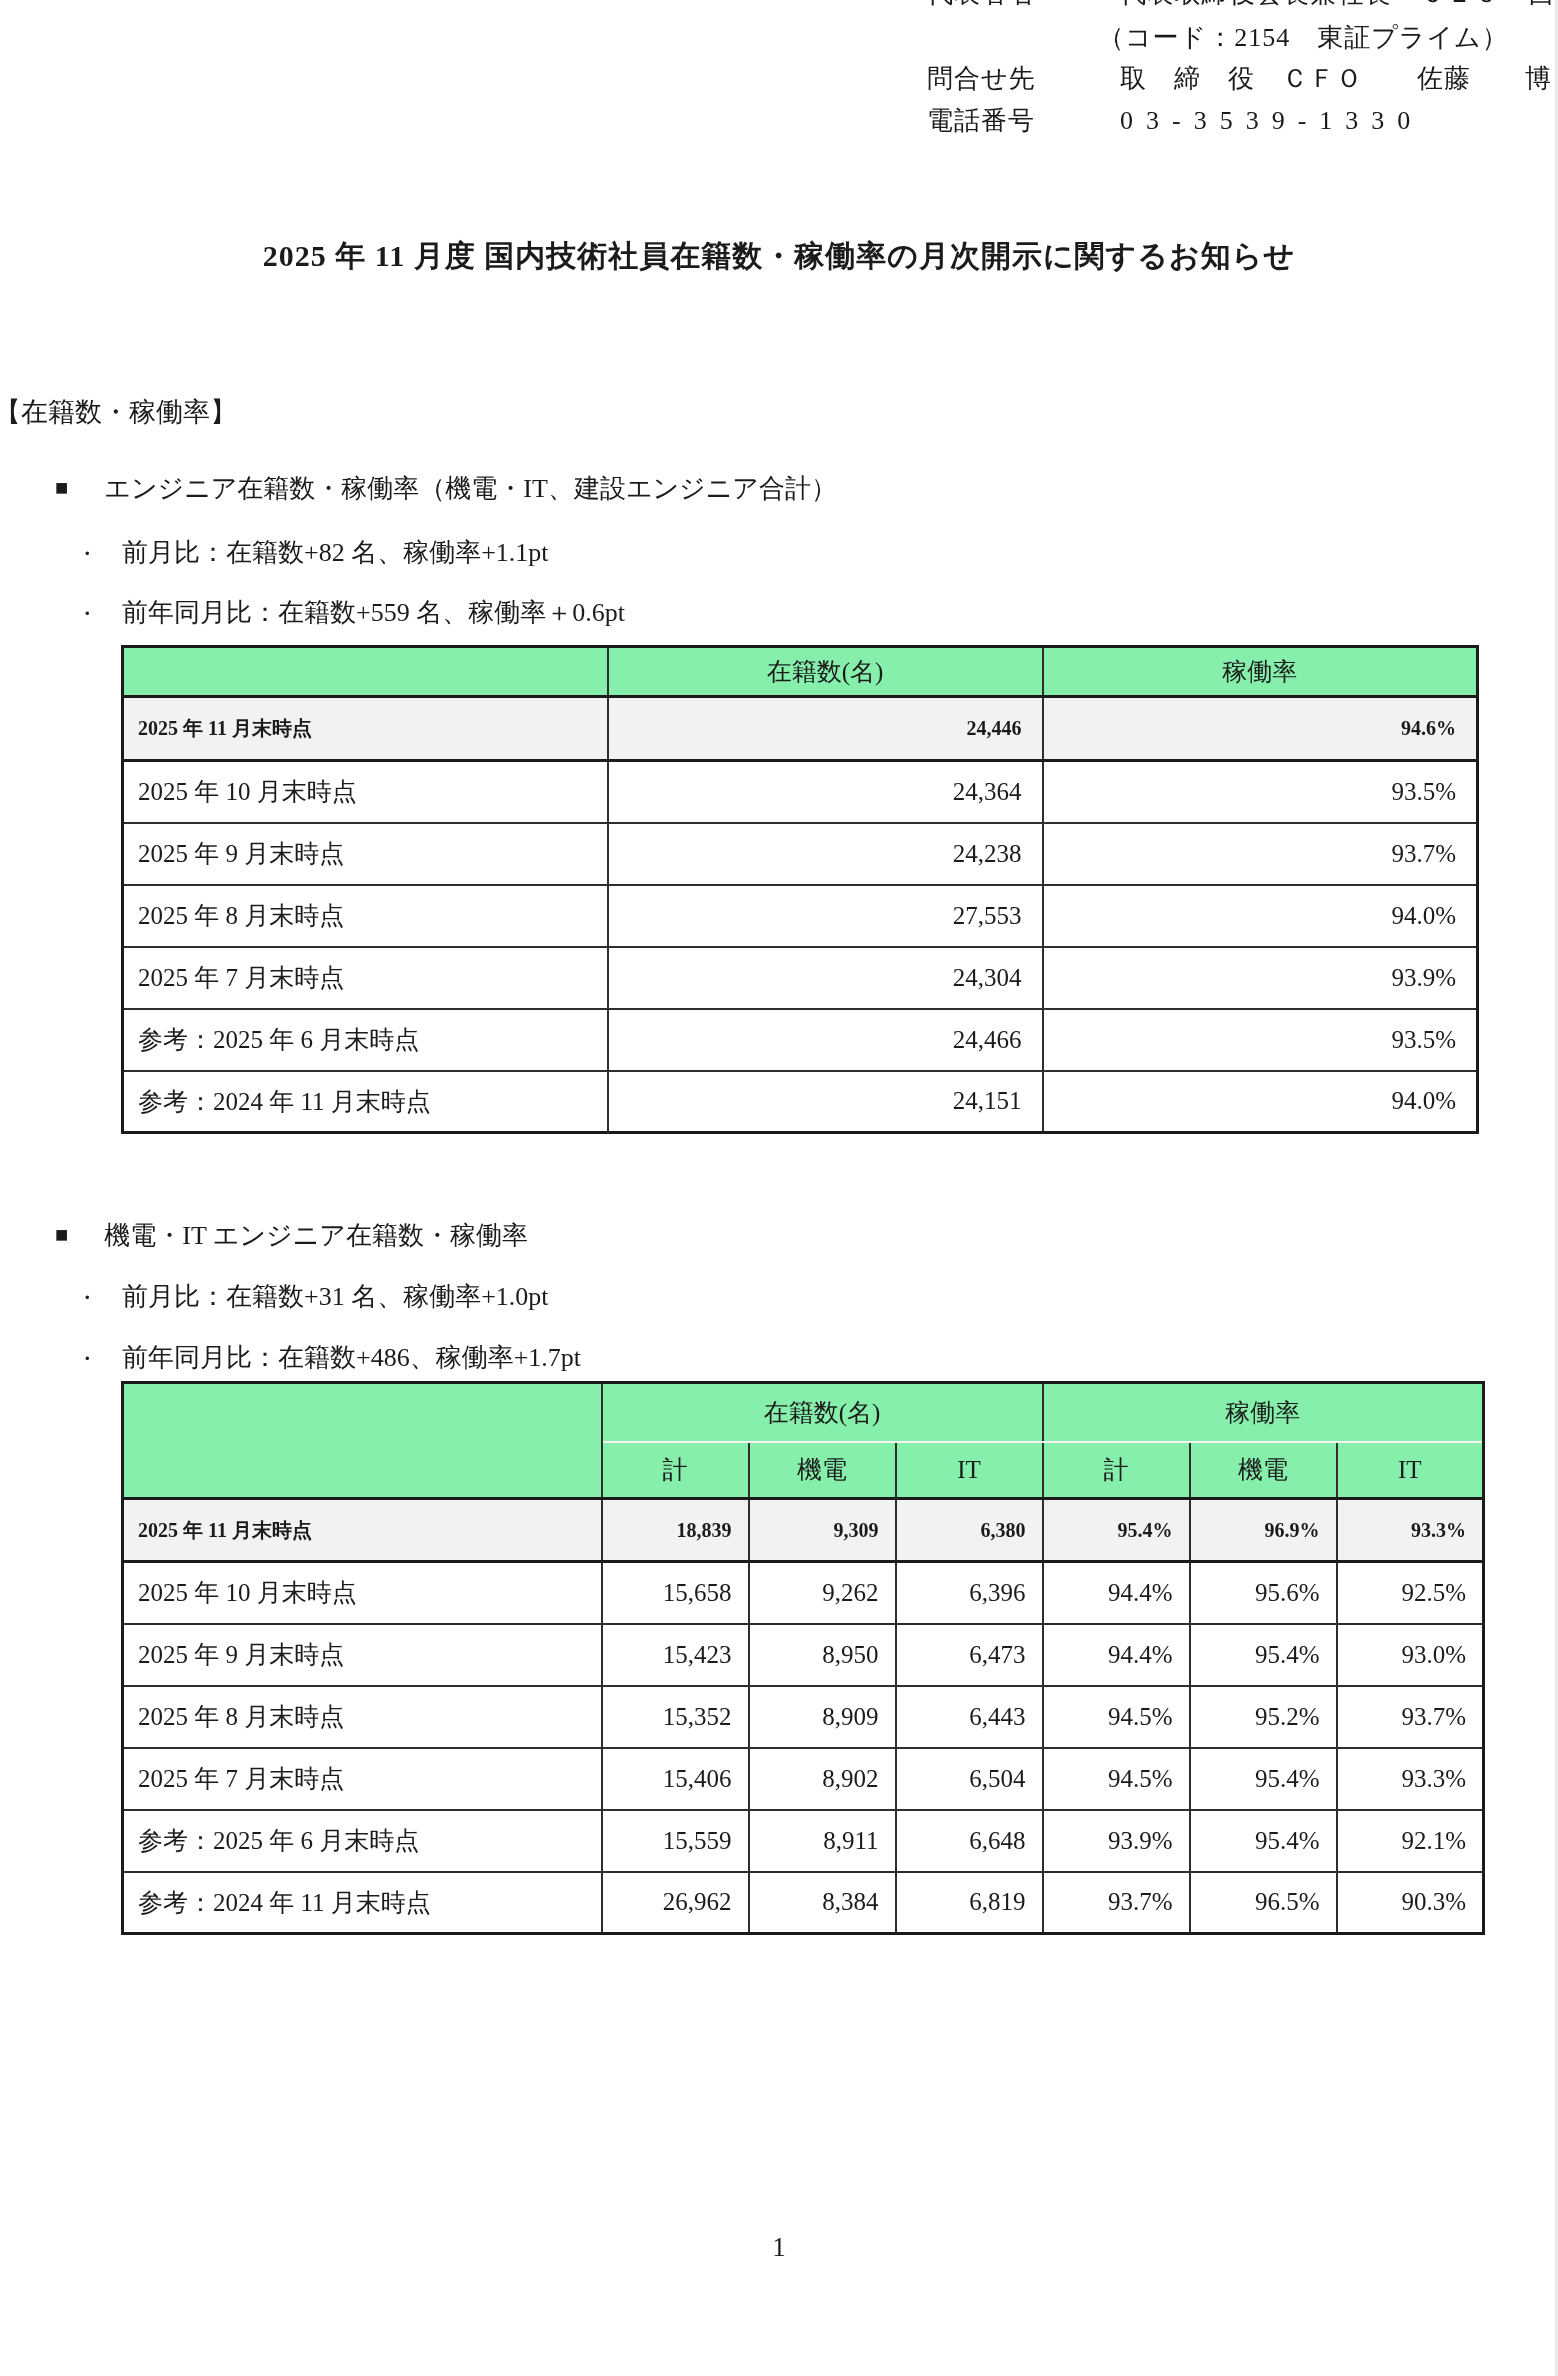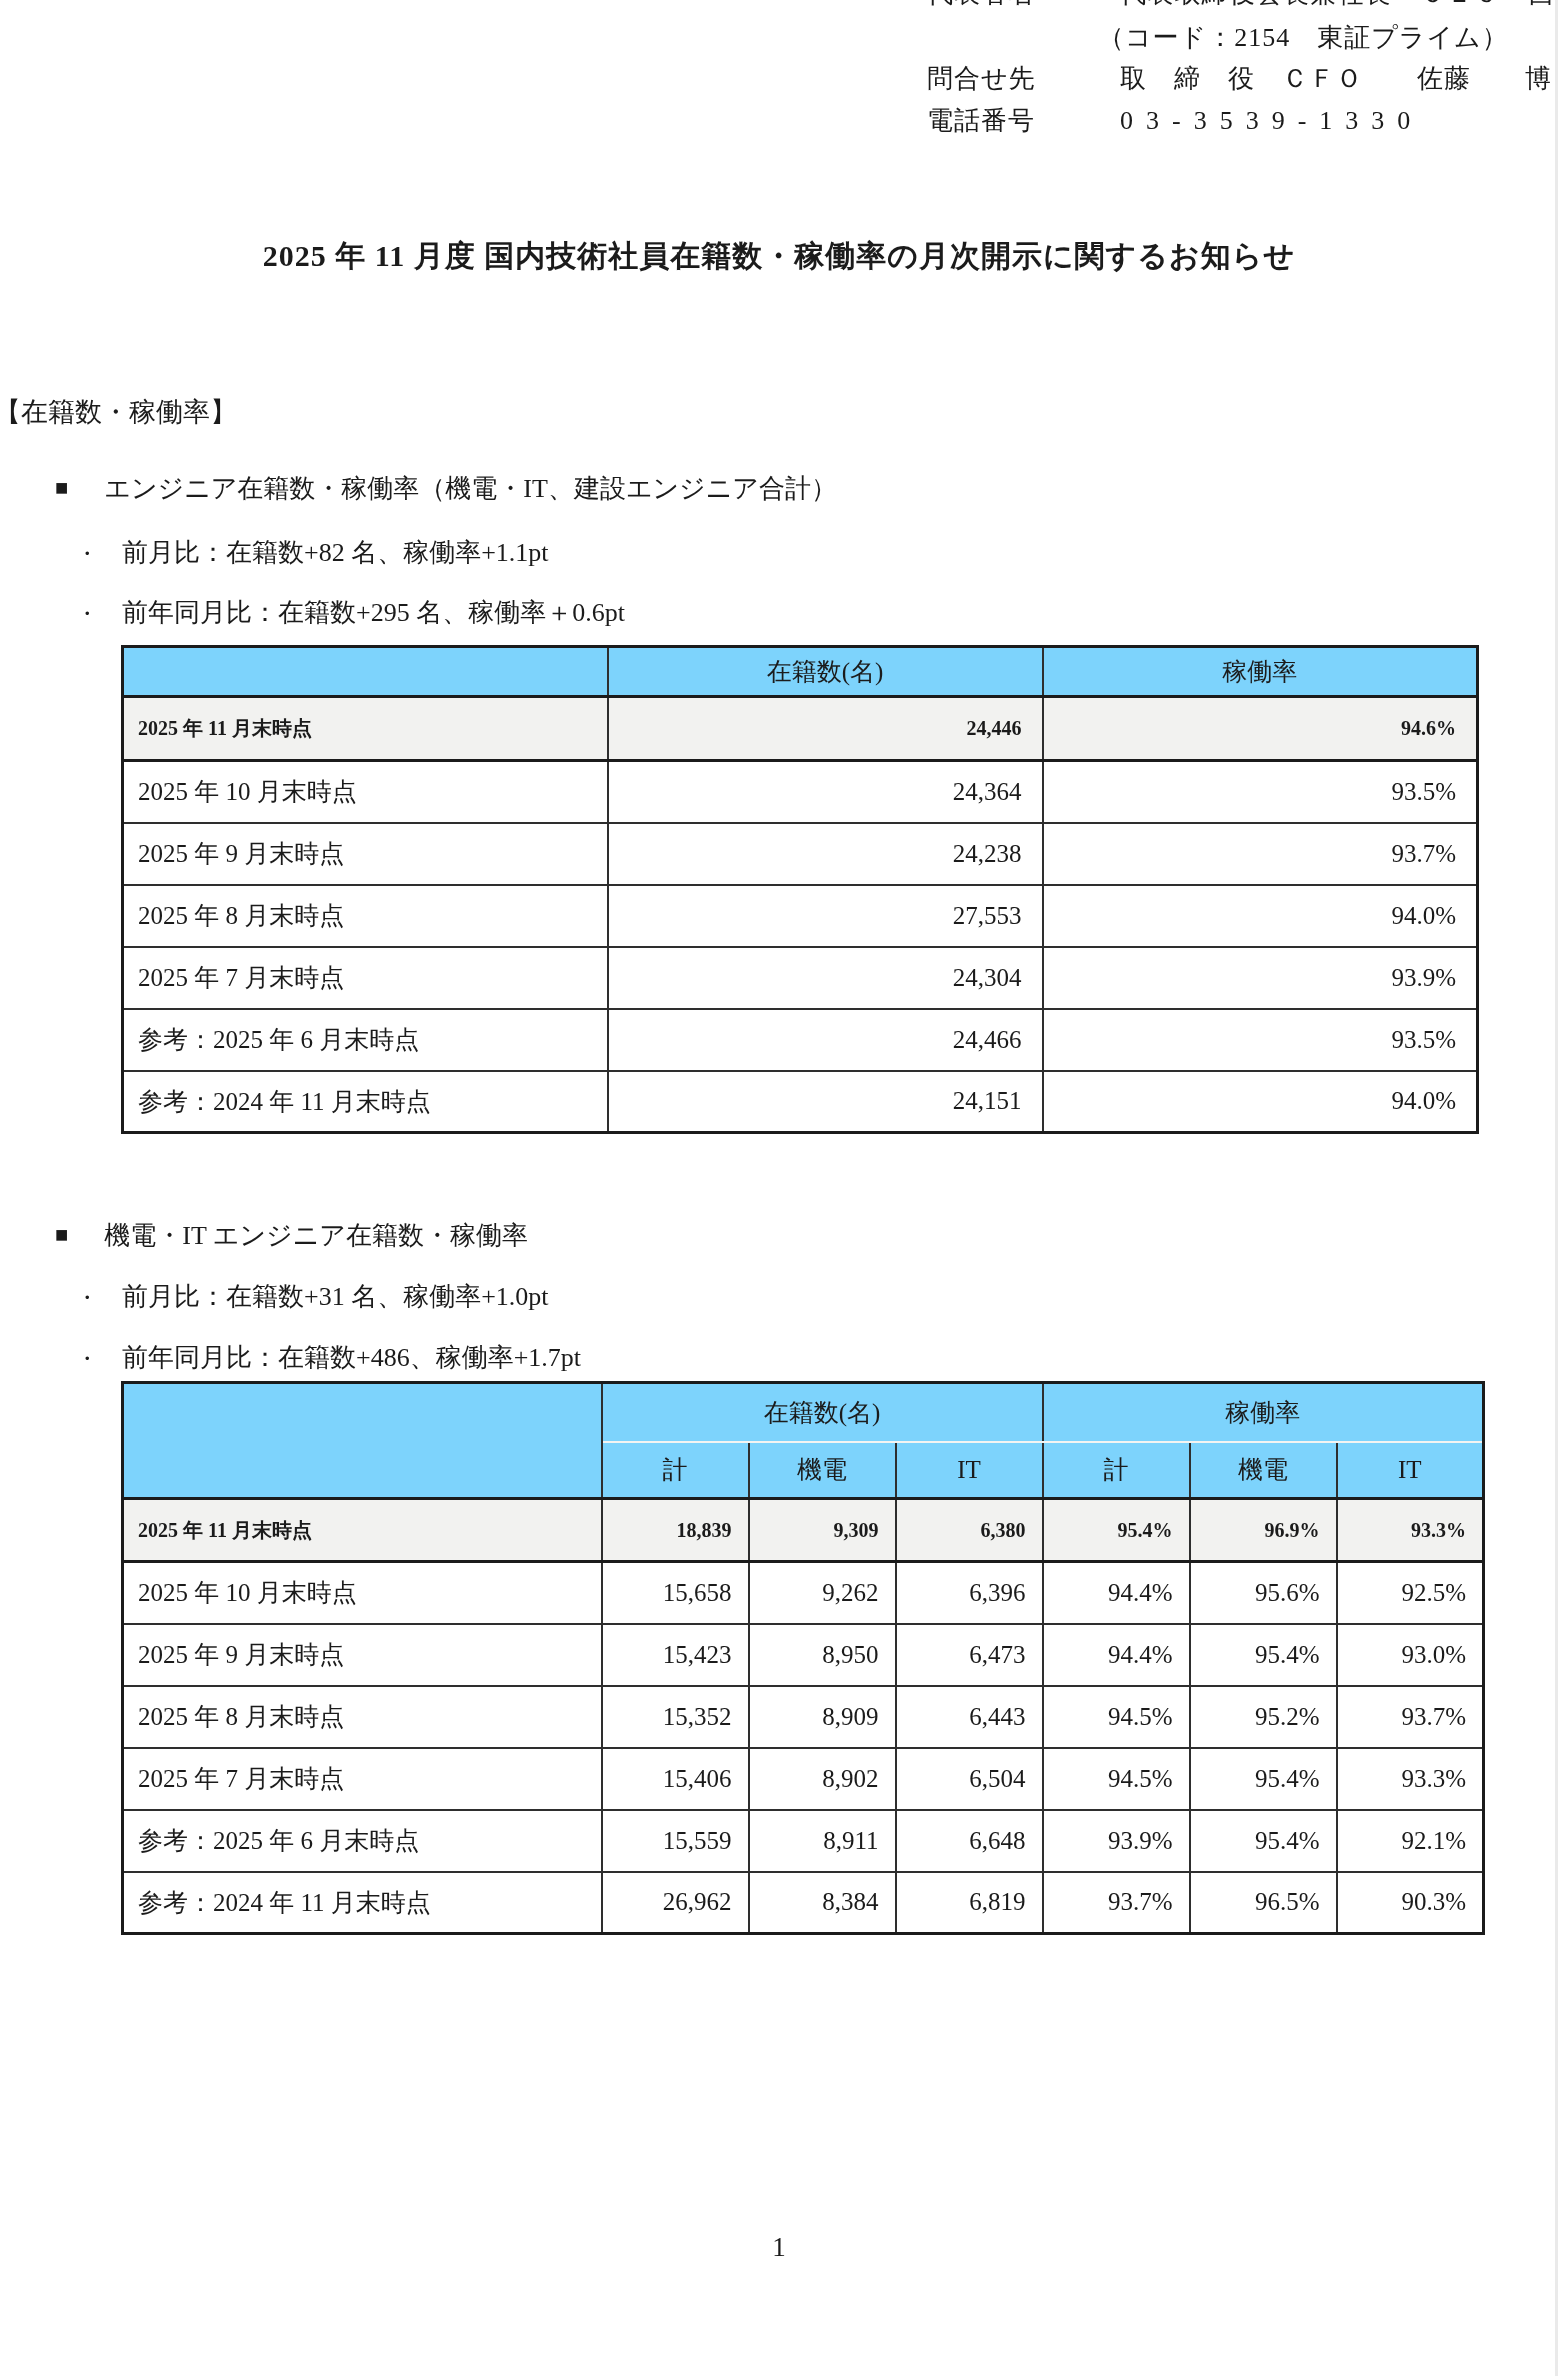--- a/index.html
+++ b/index.html
@@ -29,21 +29,21 @@
   .sq-head .sq{font-size:22px;position:relative;top:-2px;}
   .sq-head .txt{margin-left:36px;text-align:right;}
   .bullet{position:absolute;left:76px;white-space:nowrap;font-size:26px;}
   .bullet .dot{font-size:22px;}
   .bullet .txt{margin-left:24px;}
 
   
   table{border-collapse:collapse;table-layout:fixed;position:absolute;
     font-size:25px;color:#1b1b1b;}
   td,th{border:2px solid #2e2e2e;overflow:hidden;white-space:nowrap;padding:0;}
-  th{background:#7dd3fc;font-weight:normal;text-align:center;}
+  th{background:#86efac;font-weight:normal;text-align:center;}
   table{border:3px solid #1b1b1b;}
   thead th{border-bottom:3px solid #1b1b1b;}
   td.lbl{text-align:left;padding-left:14px;}
   td.num{text-align:right;padding-right:20px;}
   tr.hl td{background:#f2f2f0;font-weight:bold;font-size:20px;border-bottom:3px solid #1b1b1b;}
 
   .t1{left:121px;top:645px;width:1354px;}
   .t2{left:121px;top:1381px;width:1358px;}
   .t2 td.num{padding-right:16px;}
   .t2 thead tr.grp th.g{border-bottom:2px solid #f4f4f2;}
@@ -73,21 +73,21 @@
 
   <div class="sec-label">【在籍数・稼働率】</div>
 
   <div class="sq-head" style="top:471px">
     <span class="sq">■</span><span class="txt">エンジニア在籍数・稼働率（機電・IT、建設エンジニア合計）</span>
   </div>
   <div class="bullet" style="top:535px">
     <span class="dot">・</span><span class="txt">前月比：在籍数+82 名、稼働率+1.1pt</span>
   </div>
   <div class="bullet" style="top:595px">
-    <span class="dot">・</span><span class="txt">前年同月比：在籍数+295 名、稼働率＋0.6pt</span>
+    <span class="dot">・</span><span class="txt">前年同月比：在籍数+559 名、稼働率＋0.6pt</span>
   </div>
 
   <table class="t1">
     <colgroup>
         <col style="width:485px">
         <col style="width:435px">
         <col style="width:435px">
       </colgroup>
     <thead>
       <tr style="height:50px">

